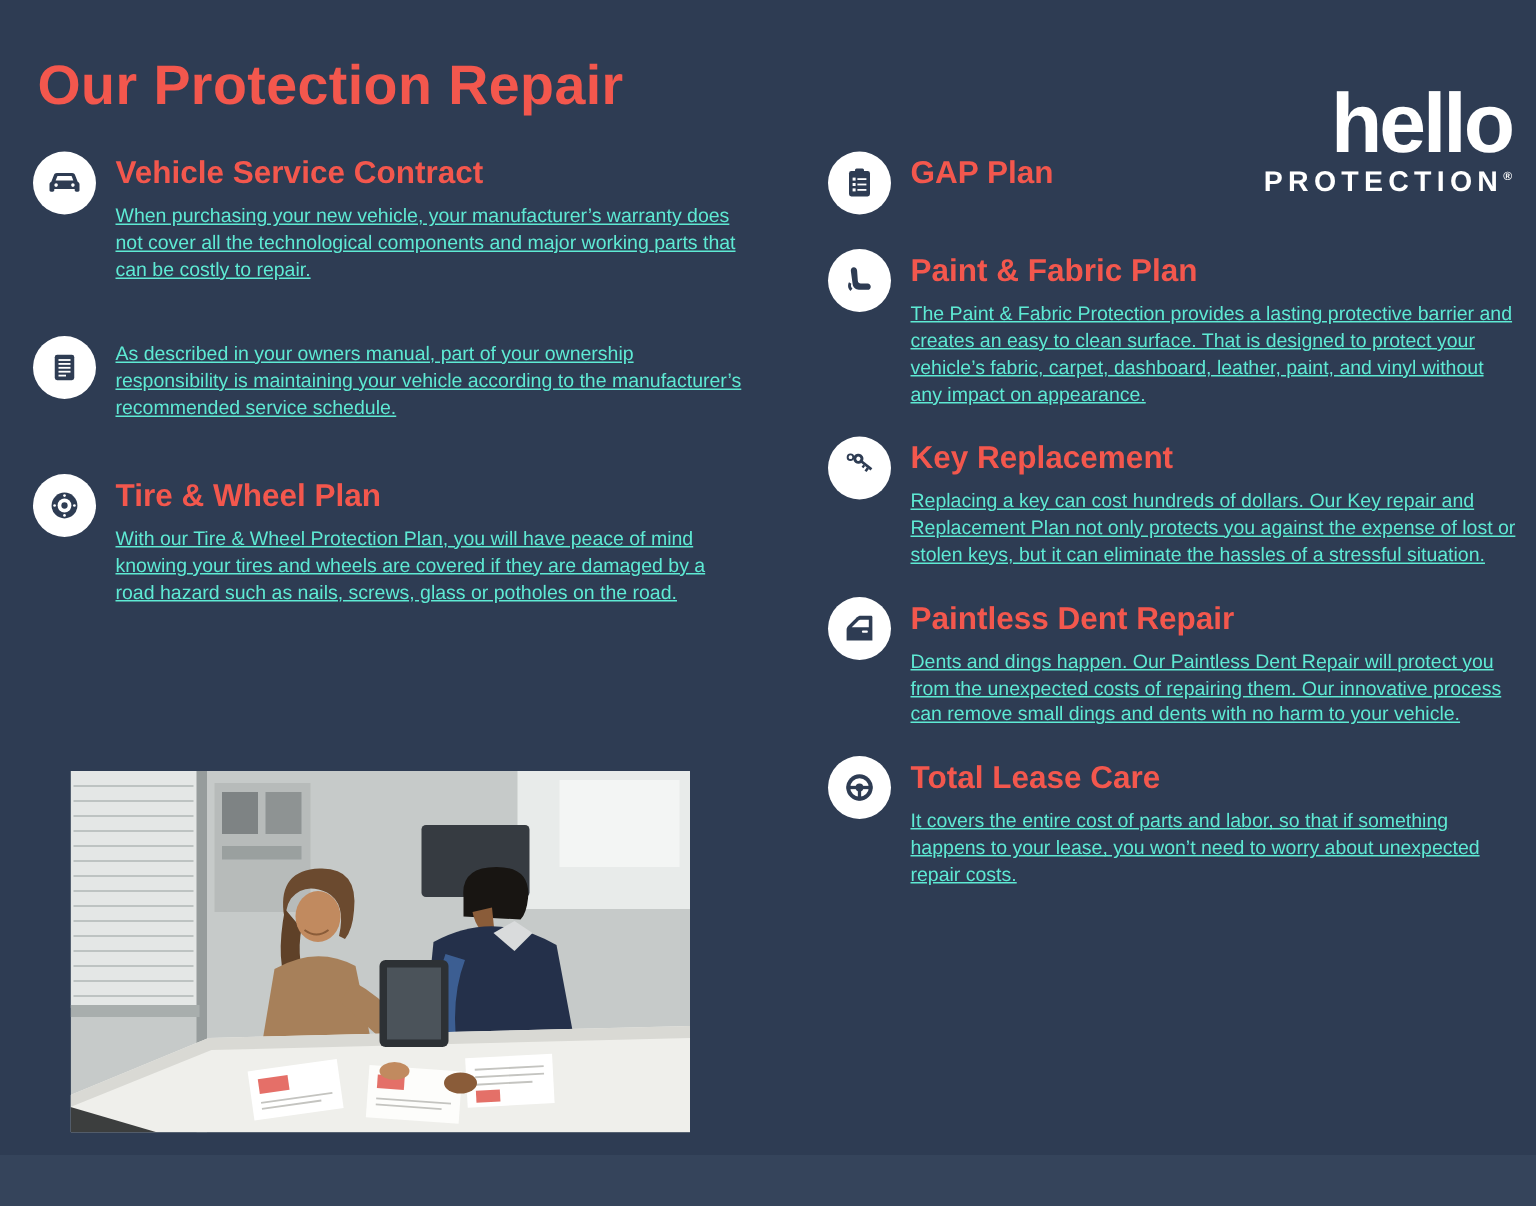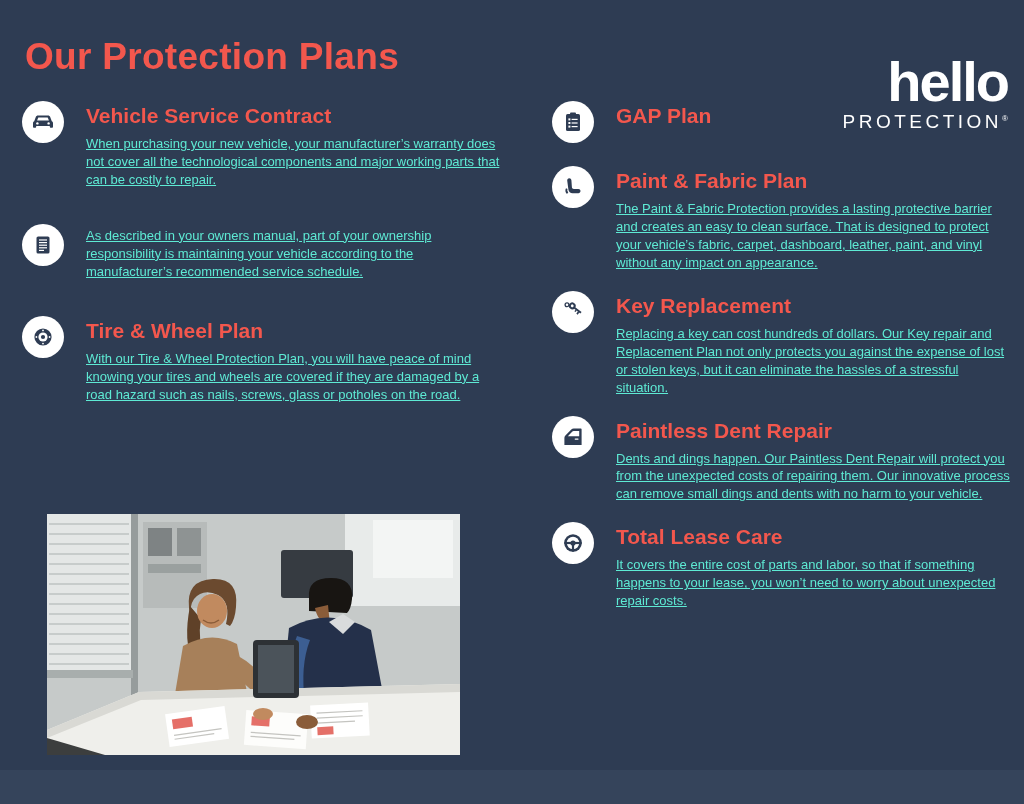--- a/index.html
+++ b/index.html
@@ -8,28 +8,28 @@
     position:relative; width:1024px; height:804px;
     background:#2E3C53; overflow:hidden;
     font-family:"Liberation Sans", sans-serif;
   }
   .page-title {
     position:absolute; left:25px; top:36px;
     font-size:37px; font-weight:700; color:#F3574D; letter-spacing:.3px;
   }
   .logo { position:absolute; right:16px; top:8px; text-align:right; color:#ffffff; }
   .logo-word { font-size:56px; font-weight:800; line-height:.92; letter-spacing:-2px;margin-top:48px; }
-  .logo-sub  { font-size:19px; font-weight:400; letter-spacing:3.5px; margin-top:3px;margin-left:11px; }
+  .logo-sub  { font-size:19px; font-weight:700; letter-spacing:3.5px; margin-top:3px;margin-left:11px; }
   .logo-reg  { font-size:8px; vertical-align:super; letter-spacing:0; }
 
   .col { position:absolute; }
   .col-left  { left:22px;  top:104px; width:478px; }
   .col-right { left:552px; top:104px; width:462px; }
 
-  .section { display:flex; align-items:flex-start; gap:22px; margin-bottom:38px; }
+  .section { display:flex; align-items:flex-start; gap:13px; margin-bottom:38px; }
   .col-right .section { margin-bottom:22px; }
   .col-right .section:first-child { margin-bottom:26px; }
 
   .icon-circle {
     flex:0 0 42px; width:42px; height:42px; border-radius:50%;
     background:#ffffff; display:flex; align-items:center; justify-content:center;
     margin-top:-3px;
   }
   .section-title { font-size:21px; font-weight:700; color:#F3574D; margin-bottom:7px; }
   .section-body  { font-size:13px; line-height:1.38; color:#5eead4;text-decoration:underline; }
@@ -43,21 +43,21 @@
   .footer-band {
     position:absolute; left:0; bottom:0; width:100%; height:34px;
     background:#35445B;
   }
 </style>
 </head>
 <body>
 
 <div class="page">
 
-  <div class="page-title">Our Protection Plans</div>
+  <div class="page-title">Our Protection Repair</div>
 
   <div class="logo">
     <div class="logo-word">hello</div>
     <div class="logo-sub"><span>PROTECTION</span><span class="logo-reg">®</span></div>
   </div>
 
   <div class="col col-left">
 
     <div class="section">
       <div class="icon-circle">

